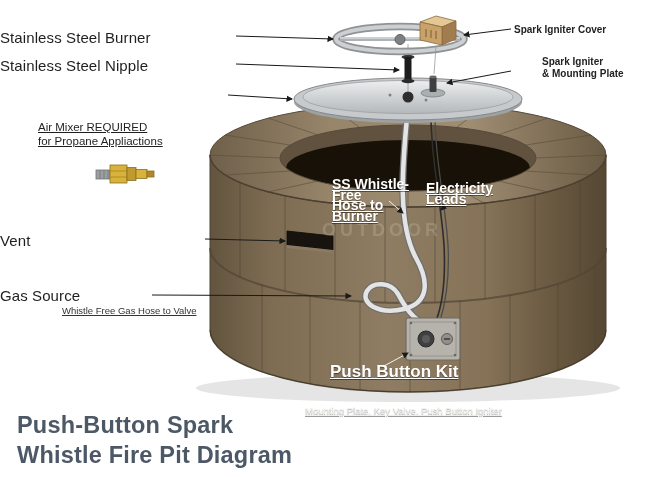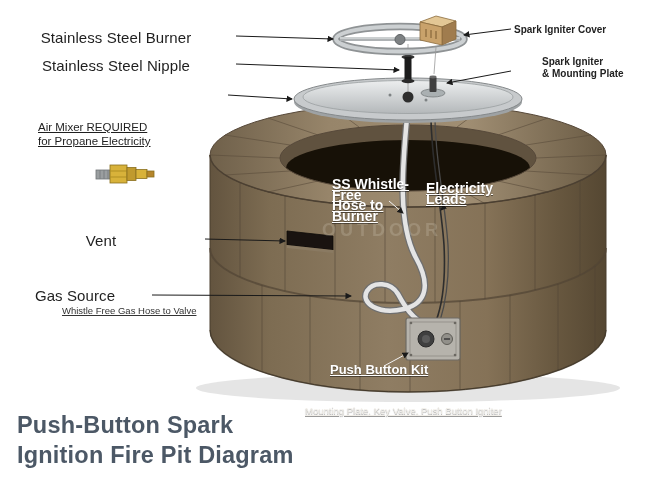--- a/index.html
+++ b/index.html
@@ -1,27 +1,27 @@
 <!DOCTYPE html>
 <html><head>
 <meta charset="utf-8">
 <style>
   html,body{margin:0;padding:0;background:#ffffff;}
   body{font-family:"Liberation Sans", sans-serif;}
   .canvas{position:relative;width:661px;height:477px;background:#ffffff;overflow:hidden;}
   .canvas svg{position:absolute;left:0;top:0;}
   .lbl{position:absolute;color:#1f1f1f;}
-  .lbl.right-align{text-align:center;}
+  .lbl.right-align{text-align:left;}
   .lbl.center{text-align:left;text-decoration:underline;}
   .lbl-main{font-size:15px;font-weight:400;letter-spacing:.1px;}
   .lbl-small{font-size:11.5px;line-height:14px;}
   .lbl-tiny{font-size:9.5px;color:#333;}
   .lbl-bold-sm{font-size:10px;font-weight:700;line-height:11.5px;color:#222;}
   .lbl-white{color:#ffffff;font-weight:700;font-size:14px;line-height:10.5px;text-shadow:0 1px 1px rgba(0,0,0,.45);}
-  .lbl-kit{color:#ffffff;font-weight:700;font-size:13px;text-shadow:0 1px 1px rgba(0,0,0,.45);}
+  .lbl-kit{color:#ffffff;font-weight:700;font-size:17px;text-shadow:0 1px 1px rgba(0,0,0,.45);}
   .lbl-kit-sub{color:#f2efe9;font-size:9.5px;text-shadow:0 1px 1px rgba(0,0,0,.4);margin-top:24px;}
   .watermark{position:absolute;left:322px;top:220px;width:180px;font-size:18px;font-weight:700;
              letter-spacing:4px;color:rgba(230,225,210,0.20);}
   .title{position:absolute;left:17px;top:395px;font-size:23.5px;font-weight:700;
          color:#4c5866;line-height:30px;letter-spacing:.2px;margin-top:15px;}
 </style>
 </head>
 <body>
 
 <div class="canvas">
@@ -206,21 +206,21 @@
     </g>
   </svg>
 
   <div class="watermark">OUTDOOR</div>
 
   <div class="lbl lbl-main right-align" style="left:0;width:232px;top:29px;">Stainless Steel Burner</div>
   <div class="lbl lbl-main right-align" style="left:0;width:232px;top:57px;">Stainless Steel Nipple</div>
 
   <div class="lbl lbl-small center" style="left:38px;width:190px;top:120px;">
     <div>Air Mixer REQUIRED</div>
-    <div>for Propane Electricity</div>
+    <div>for Propane Appliactions</div>
   </div>
 
   <div class="lbl lbl-main right-align" style="left:0;width:202px;top:232px;">Vent</div>
 
   <div class="lbl lbl-main right-align" style="left:0;width:150px;top:287px;">Gas Source</div>
   <div class="lbl lbl-tiny center" style="left:62px;width:148px;top:305px;">Whistle Free Gas Hose to Valve</div>
 
   <div class="lbl lbl-bold-sm" style="left:514px;width:130px;top:24px;">Spark Igniter Cover</div>
   <div class="lbl lbl-bold-sm" style="left:514px;width:130px;top:56px;margin-left:28px;">
     <div>Spark Igniter</div>
@@ -231,16 +231,16 @@
     <div>SS Whistle-Free</div>
     <div>Hose to Burner</div>
   </div>
   <div class="lbl lbl-white center" style="left:426px;width:84px;top:183px;">Electricity Leads</div>
 
   <div class="lbl lbl-kit center" style="left:330px;width:165px;top:362px;">Push Button Kit</div>
   <div class="lbl lbl-kit-sub center" style="left:305px;width:215px;top:381px;">Mounting Plate, Key Valve, Push Button Igniter</div>
 
   <div class="title">
     <div>Push-Button Spark</div>
-    <div>Ignition Fire Pit Diagram</div>
+    <div>Whistle Fire Pit Diagram</div>
   </div>
 
 </div>
 
 </body></html>

